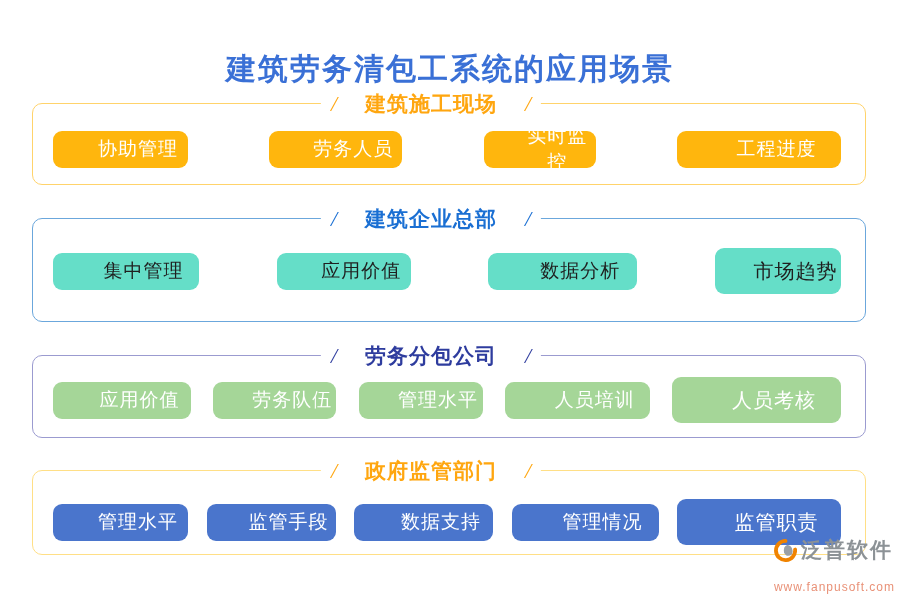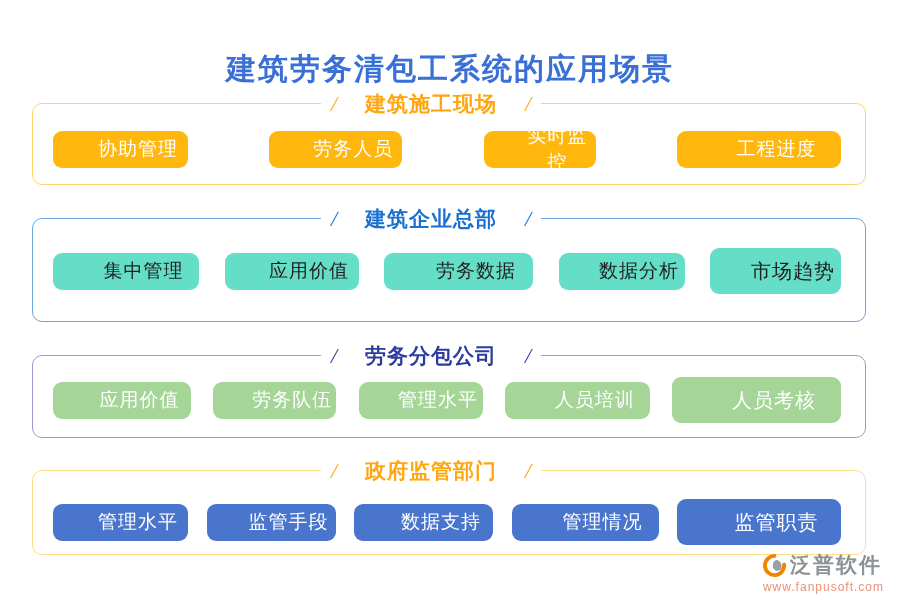--- a/index.html
+++ b/index.html
@@ -105,41 +105,41 @@
   .sec3 .btn:nth-child(3){width:124px}
   .sec3 .btn:nth-child(4){width:145px}
   .sec3 .btn:nth-child(5){width:169px}
   .sec4 .btn:nth-child(1){width:135px}
   .sec4 .btn:nth-child(2){width:129px}
   .sec4 .btn:nth-child(3){width:139px}
   .sec4 .btn:nth-child(4){width:147px}
   .sec4 .btn:nth-child(5){width:164px}
   .watermark {
     position: absolute;
-    right: 16px;
+    right: 5px;
     bottom: 6px;
   }
   .wm-top {
     display: flex;
     align-items: center;
     justify-content: flex-start;
     gap: 4px;
   }
   .wm-brand {
     font-size: 21px;
     font-weight: bold;
     letter-spacing: 2px;
     color: var(--brandcolor, #8C9296);
   }
   .wm-url {
     font-family: "Liberation Sans", sans-serif;
     font-size: 12px;
     letter-spacing: 1px;
     color: var(--urlcolor, #E99177);
-    margin-top: 1px;
+    margin-top: 16px;
   }
 </style>
 </head>
 <body>
 
 <div class="canvas">
 
   <div class="page-title" style="--titlecolor: #3A70D6;">建筑劳务清包工系统的应用场景</div>
 
   <section class="box sec1" style="--border: #FFD36B; --hdr: #FFA60F; --bg: #FFB60D; --fg: #FFFFFF;">
@@ -158,21 +158,20 @@
 
   <section class="box sec2" style="--border: #6BA7DC; --hdr: #1A6FD3; --bg: #65DEC8; --fg: #1F1F1F;">
     <div class="hdr">
       <span class="slash">/</span>
       <span class="hdr-label">建筑企业总部</span>
       <span class="slash">/</span>
     </div>
     <div class="row">
       <button class="btn">集中管理</button>
       <button class="btn">应用价值</button>
-      <button class="btn">劳务数据</button>
       <button class="btn">数据分析</button>
       <button class="btn lg">市场趋势</button>
     </div>
   </section>
 
   <section class="box sec3" style="--border: #9B9BD0; --hdr: #2E3C9E; --bg: #A5D698; --fg: #FFFFFF;">
     <div class="hdr">
       <span class="slash">/</span>
       <span class="hdr-label">劳务分包公司</span>
       <span class="slash">/</span>

